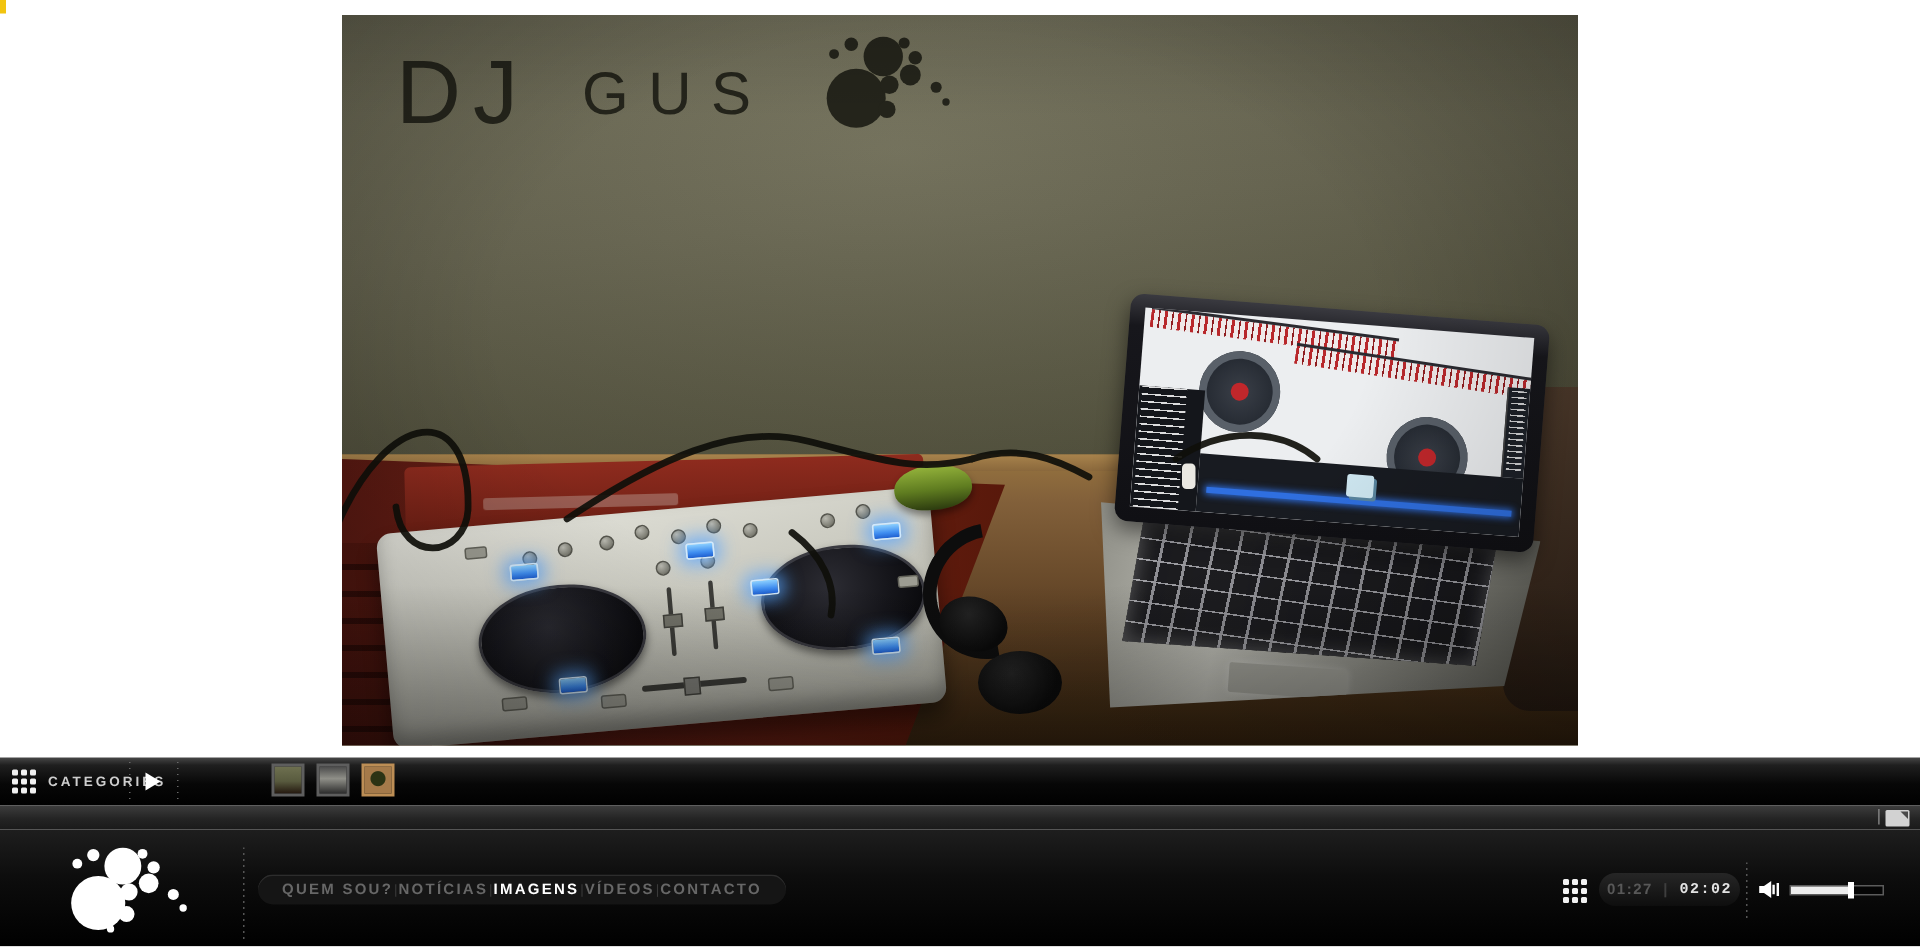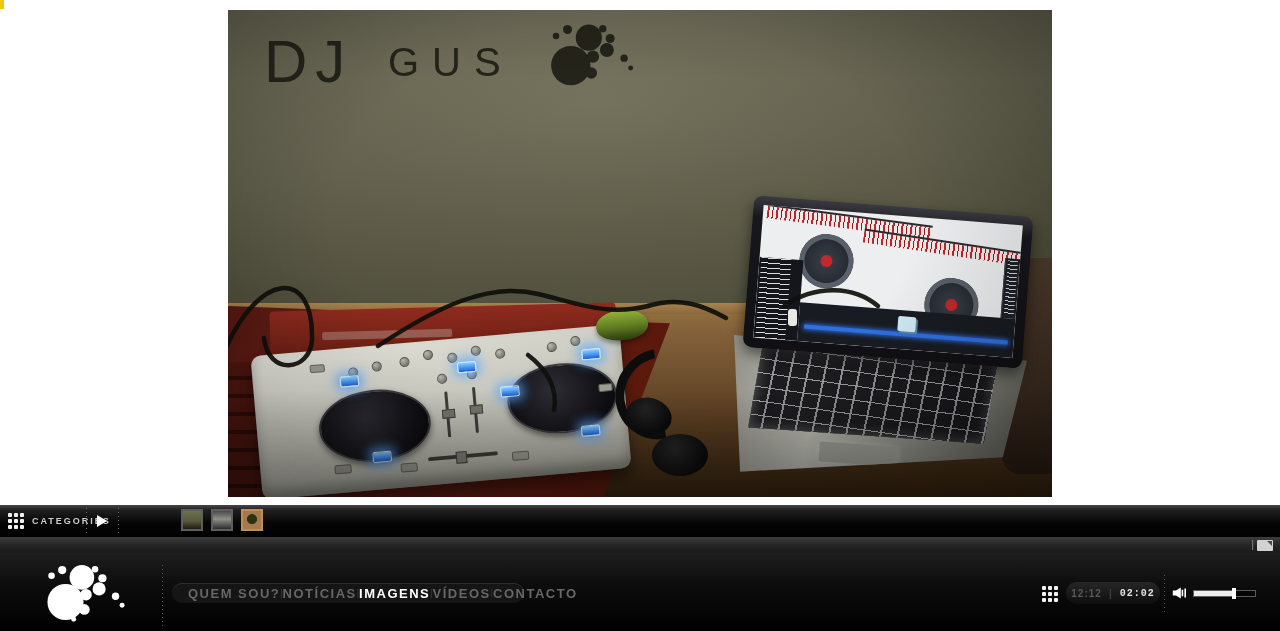--- a/index.html
+++ b/index.html
@@ -142,21 +142,21 @@
 
   
   .footer { position:absolute; left:0; top:553px; width:1280px; height:78px;
     background:linear-gradient(180deg,#1e1e1e 0%, #0d0d0d 40%, #000 100%); }
   .f-logo { position:absolute; left:30px; top:8px; width:112px; height:64px; cursor:pointer; }
   .f-vsep { position:absolute; left:162px; top:12px; height:62px; width:1px;
     background-image:repeating-linear-gradient(180deg,#555 0 1px, transparent 1px 4px); }
   .nav { position:absolute; left:172px; top:30px; width:352px; height:20px; border-radius:11px;
     background:#151515; box-shadow:inset 0 1px 0 #2d2d2d; display:flex; align-items:center;
     justify-content:space-between; padding:0 16px; }
-  .nav-item { font-size:13px; font-weight:bold; letter-spacing:1.5px; color:#676767; cursor:pointer; white-space:nowrap; }
+  .nav-item { font-size:10px; font-weight:bold; letter-spacing:1.5px; color:#676767; cursor:pointer; white-space:nowrap; }
   .nav-item.active { color:#ffffff; }
   .nav-pipe { color:#3a3a3a; font-size:9px; }
 
   .f-grid { position:absolute; left:1042px; top:33px; }
   .time-pill { position:absolute; left:1066px; top:29px; width:94px; height:22px; border-radius:11px;
     background:linear-gradient(180deg,#262626,#0e0e0e); display:flex; align-items:center; justify-content:center;
     gap:7px; font-size:10px; font-weight:bold; letter-spacing:1px; }
   .t-elapsed { color:#585858; }
   .t-pipe { color:#3e3e3e; }
   .t-total { color:#e2e2e2;font-family:Liberation Mono, monospace; }
@@ -344,21 +344,21 @@
         <span></span>
         <span></span>
         <span></span>
         <span></span>
         <span></span>
         <span></span>
         <span></span>
         <span></span>
     </div>
     <div class="time-pill">
-      <span class="t-elapsed">12:12</span>
+      <span class="t-elapsed">01:27</span>
       <span class="t-pipe">|</span>
       <span class="t-total">02:02</span>
     </div>
     <div class="p-vsep"></div>
     <svg class="speaker" width="16" height="14" viewBox="0 0 20 16">
       <path d="M1 5h4l6-4v14l-6-4H1z" fill="#ffffff"></path>
       <path d="M13 4v8 M16.5 2.5v11" stroke="#ffffff" stroke-width="2" fill="none"></path>
     </svg>
     <div class="vol">
       <div class="vol-fill" style="width: 65%;">

